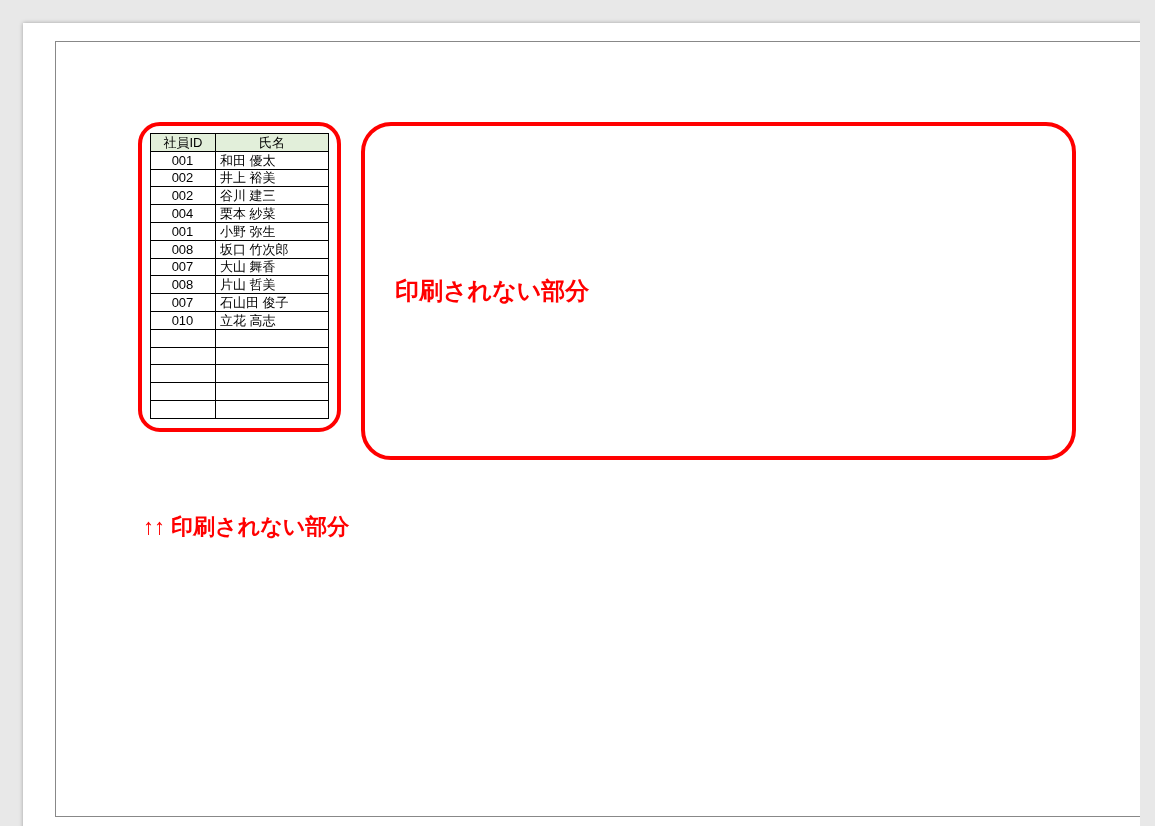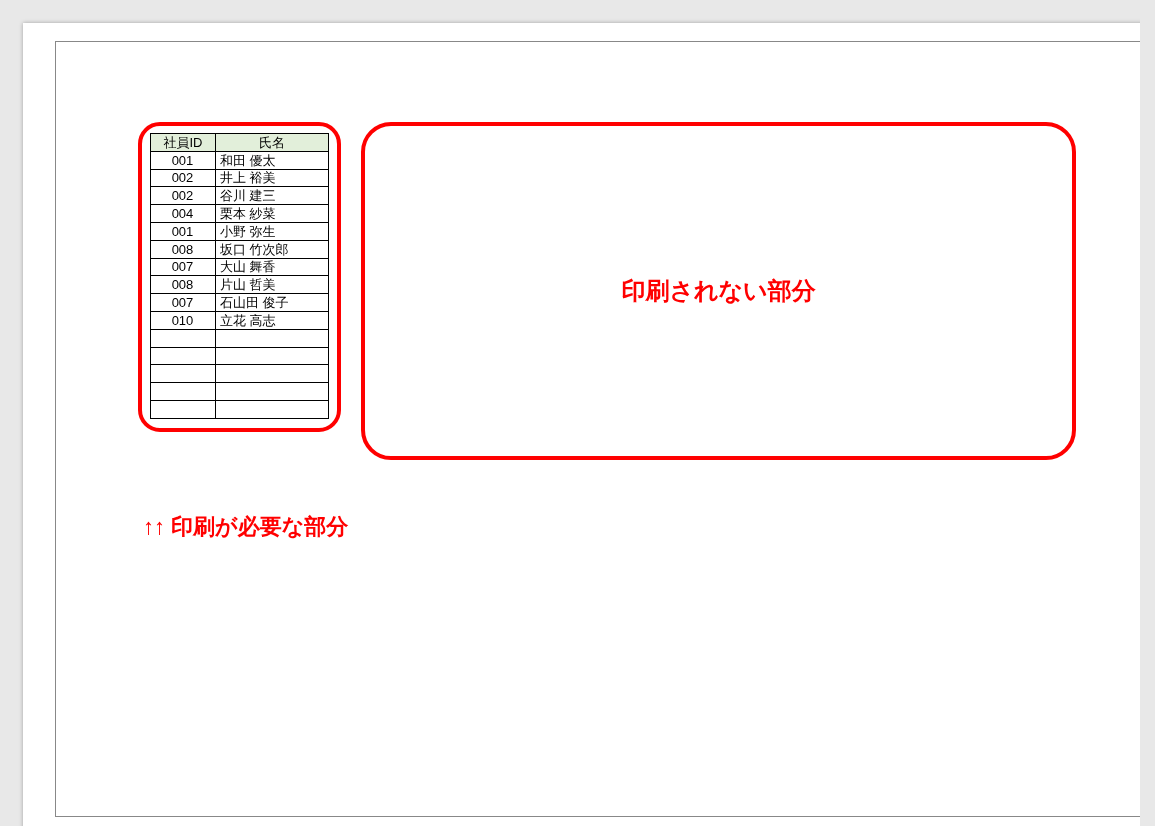--- a/index.html
+++ b/index.html
@@ -74,21 +74,20 @@
       text-align: left;
       padding-left: 4px;
     }
     .annotation-box {
       border: 4px solid #ff0000;
       border-radius: 30px;
       width: 715px;
       height: 338px;
       display: flex;
       align-items: center;
-      justify-content: center;
     }
     .annotation-text {
       color: #ff0000;
       font-size: 24px;
       font-weight: bold;
     }
     .footer-note {
       color: #ff0000;
       font-size: 22px;
       font-weight: bold;
@@ -172,16 +171,16 @@
                   <td class="col-id"></td>
                   <td class="col-name"></td>
                 </tr>
               </tbody>
           </table>
         </div>
         <div class="annotation-box">
           <div class="annotation-text">印刷されない部分</div>
         </div>
       </div>
-      <div class="footer-note">↑↑ 印刷が必要な部分</div>
+      <div class="footer-note">↑↑ 印刷されない部分</div>
     </div>
   </div>
 </div>
 
 </body></html>

